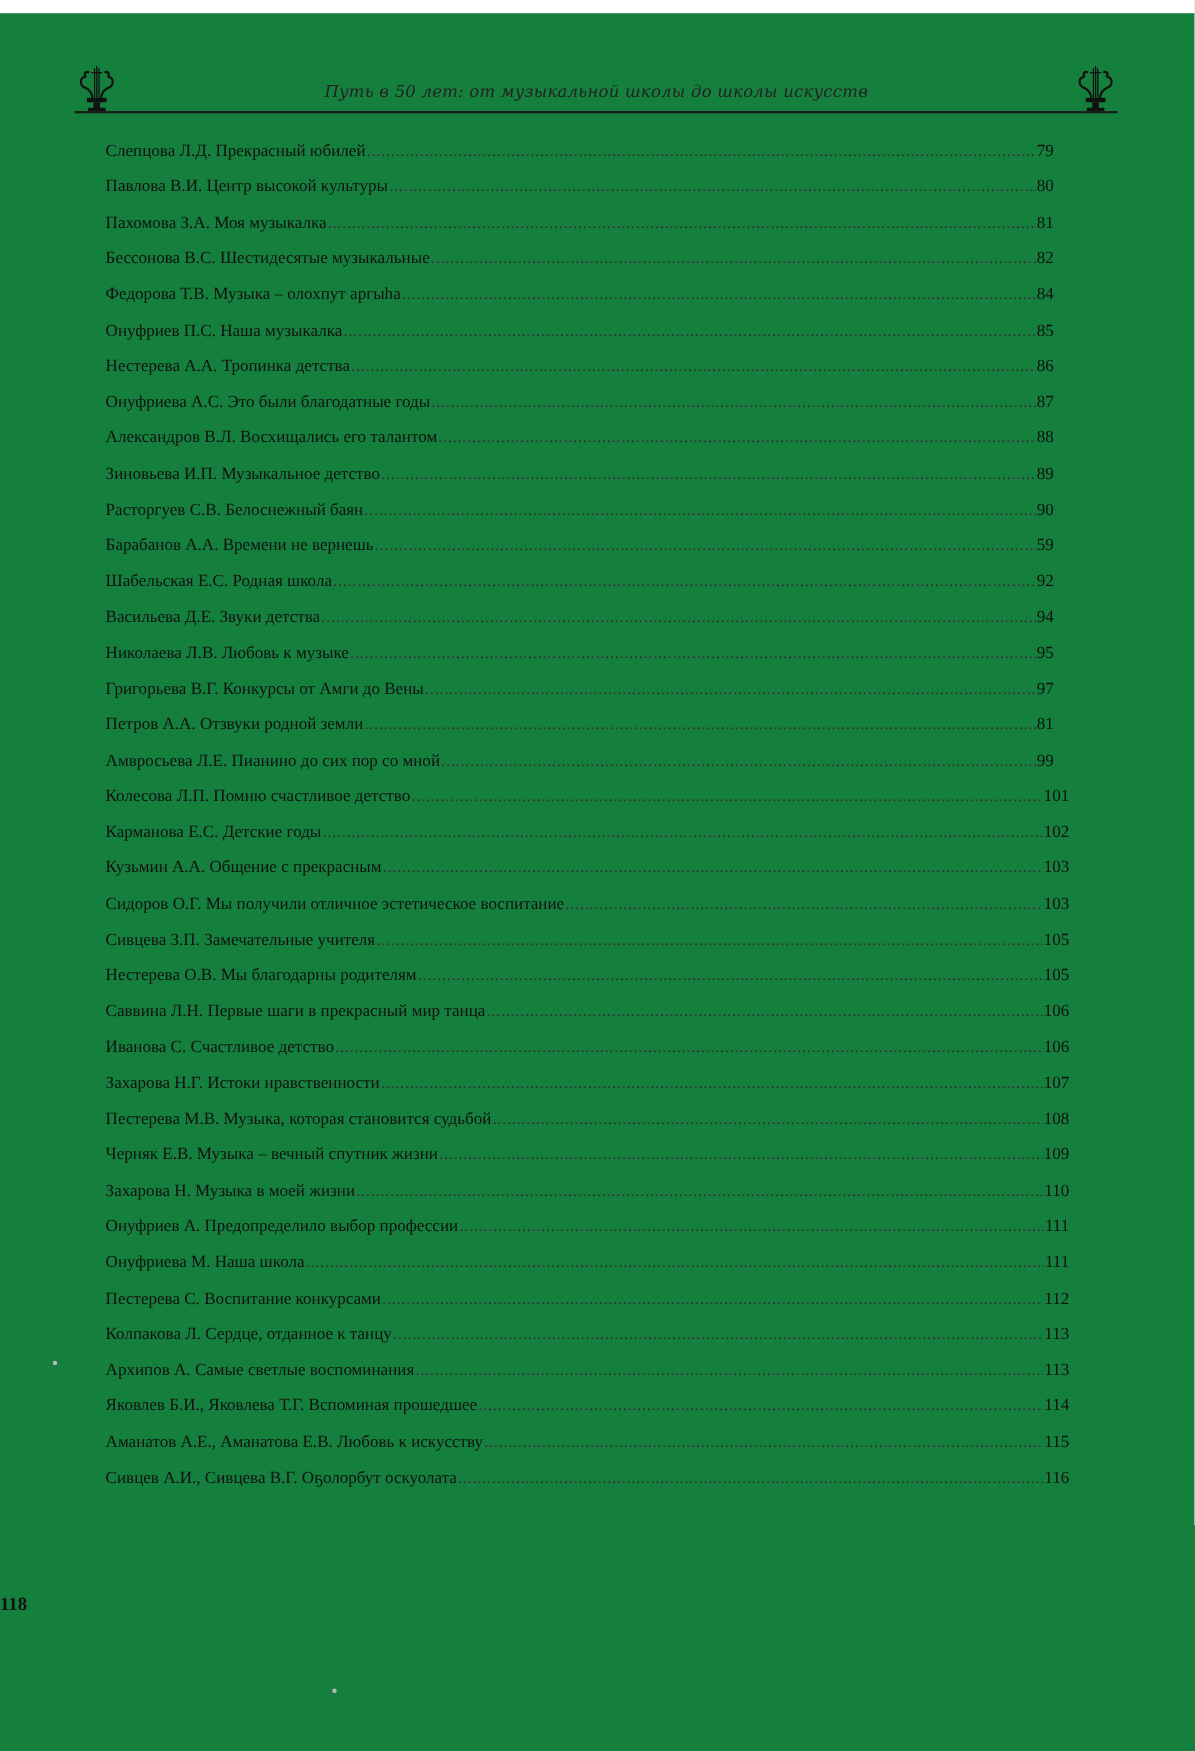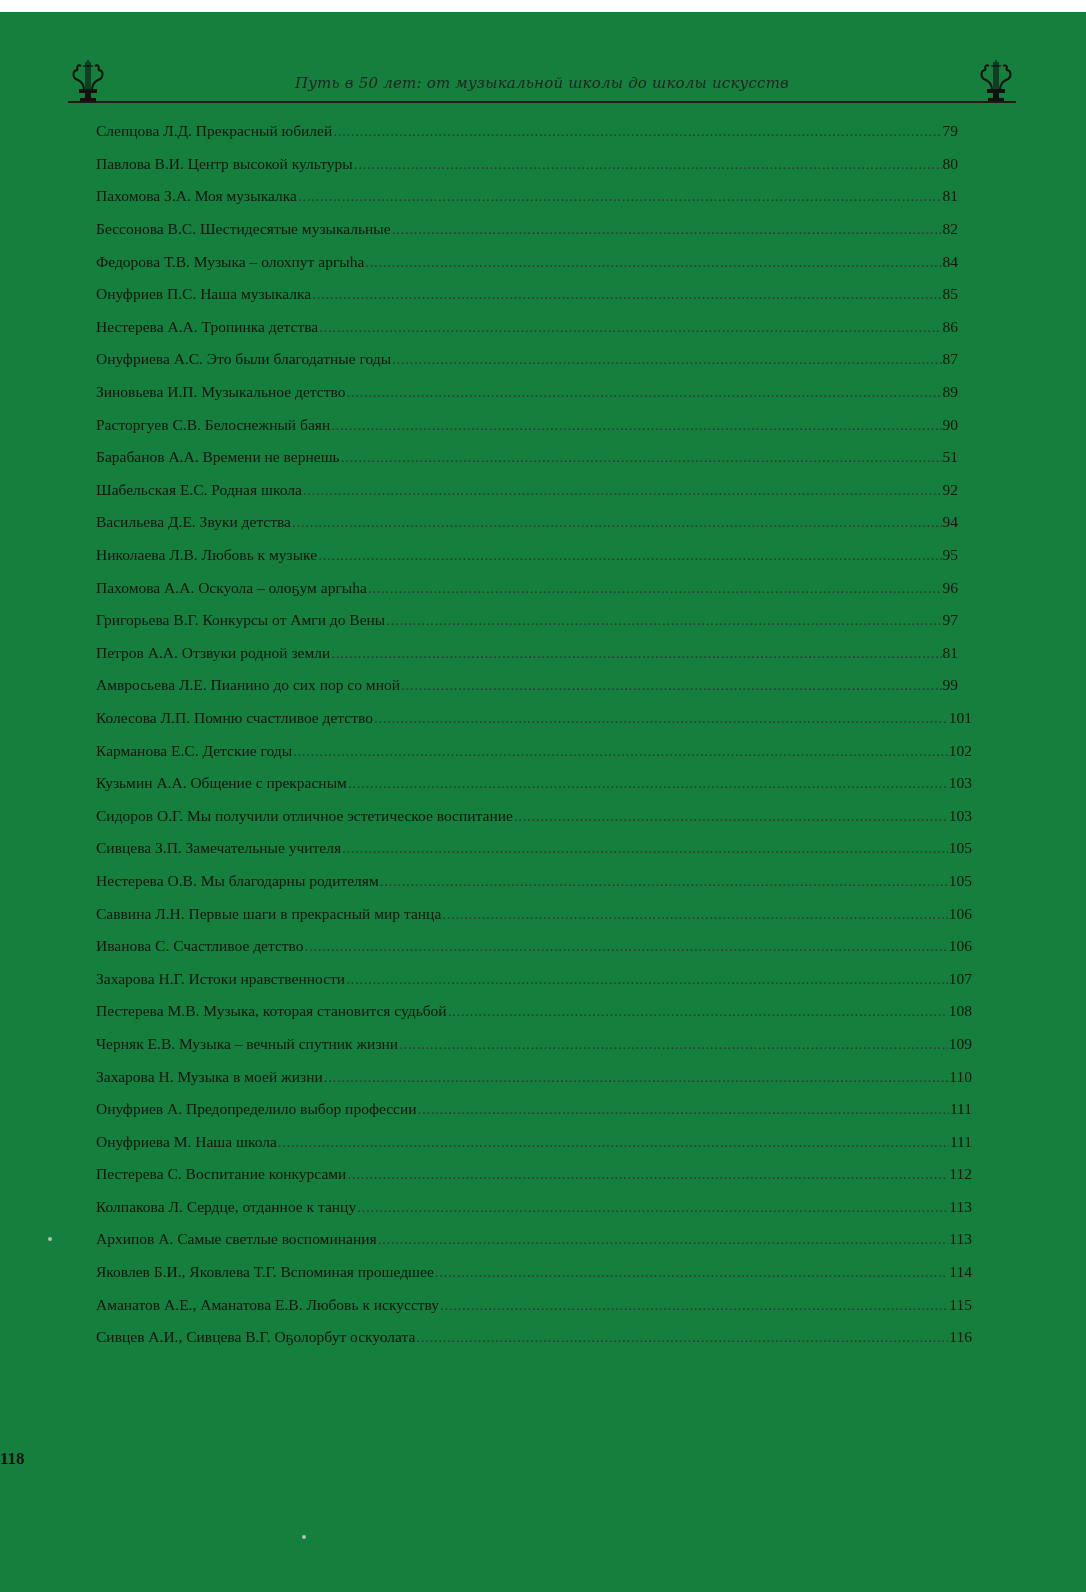--- a/index.html
+++ b/index.html
@@ -59,21 +59,21 @@
       letter-spacing: 0.2px;
     }
     .toc {
       position: absolute;
       left: 96px;
       top: 103px;
       width: 876px;
     }
     .toc-row {
       display: flex;
-      align-items: center;
+      align-items: flex-end;
       height: 32.6px;
       font-size: 15.5px;
       line-height: 20px;
     }
     .toc-text {
       white-space: nowrap;
       flex: 0 0 auto;
     }
     .toc-leader {
       flex: 1 1 auto;
@@ -194,53 +194,53 @@
         <span class="toc-text">Нестерева А.А. Тропинка детства</span>
         <span class="toc-leader"></span>
         <span class="toc-page">86</span>
       </div>
     <div class="toc-row narrow">
         <span class="toc-text">Онуфриева А.С. Это были благодатные годы</span>
         <span class="toc-leader"></span>
         <span class="toc-page">87</span>
       </div>
     <div class="toc-row narrow">
+        <span class="toc-text">Александров В.Л. Восхищались его талантом</span>
+        <span class="toc-leader"></span>
+        <span class="toc-page">88</span>
+      </div>
+    <div class="toc-row narrow">
         <span class="toc-text">Зиновьева И.П. Музыкальное детство</span>
         <span class="toc-leader"></span>
         <span class="toc-page">89</span>
       </div>
     <div class="toc-row narrow">
         <span class="toc-text">Расторгуев С.В. Белоснежный баян</span>
         <span class="toc-leader"></span>
         <span class="toc-page">90</span>
       </div>
     <div class="toc-row narrow">
         <span class="toc-text">Барабанов А.А. Времени не вернешь</span>
         <span class="toc-leader"></span>
-        <span class="toc-page">51</span>
+        <span class="toc-page">59</span>
       </div>
     <div class="toc-row narrow">
         <span class="toc-text">Шабельская Е.С. Родная школа</span>
         <span class="toc-leader"></span>
         <span class="toc-page">92</span>
       </div>
     <div class="toc-row narrow">
         <span class="toc-text">Васильева Д.Е. Звуки детства</span>
         <span class="toc-leader"></span>
         <span class="toc-page">94</span>
       </div>
     <div class="toc-row narrow">
         <span class="toc-text">Николаева Л.В. Любовь к музыке</span>
         <span class="toc-leader"></span>
         <span class="toc-page">95</span>
-      </div>
-    <div class="toc-row narrow">
-        <span class="toc-text">Пахомова А.А. Оскуола – олоҕум аргыһа</span>
-        <span class="toc-leader"></span>
-        <span class="toc-page">96</span>
       </div>
     <div class="toc-row narrow">
         <span class="toc-text">Григорьева В.Г. Конкурсы от Амги до Вены</span>
         <span class="toc-leader"></span>
         <span class="toc-page">97</span>
       </div>
     <div class="toc-row narrow">
         <span class="toc-text">Петров А.А. Отзвуки родной земли</span>
         <span class="toc-leader"></span>
         <span class="toc-page">81</span>

